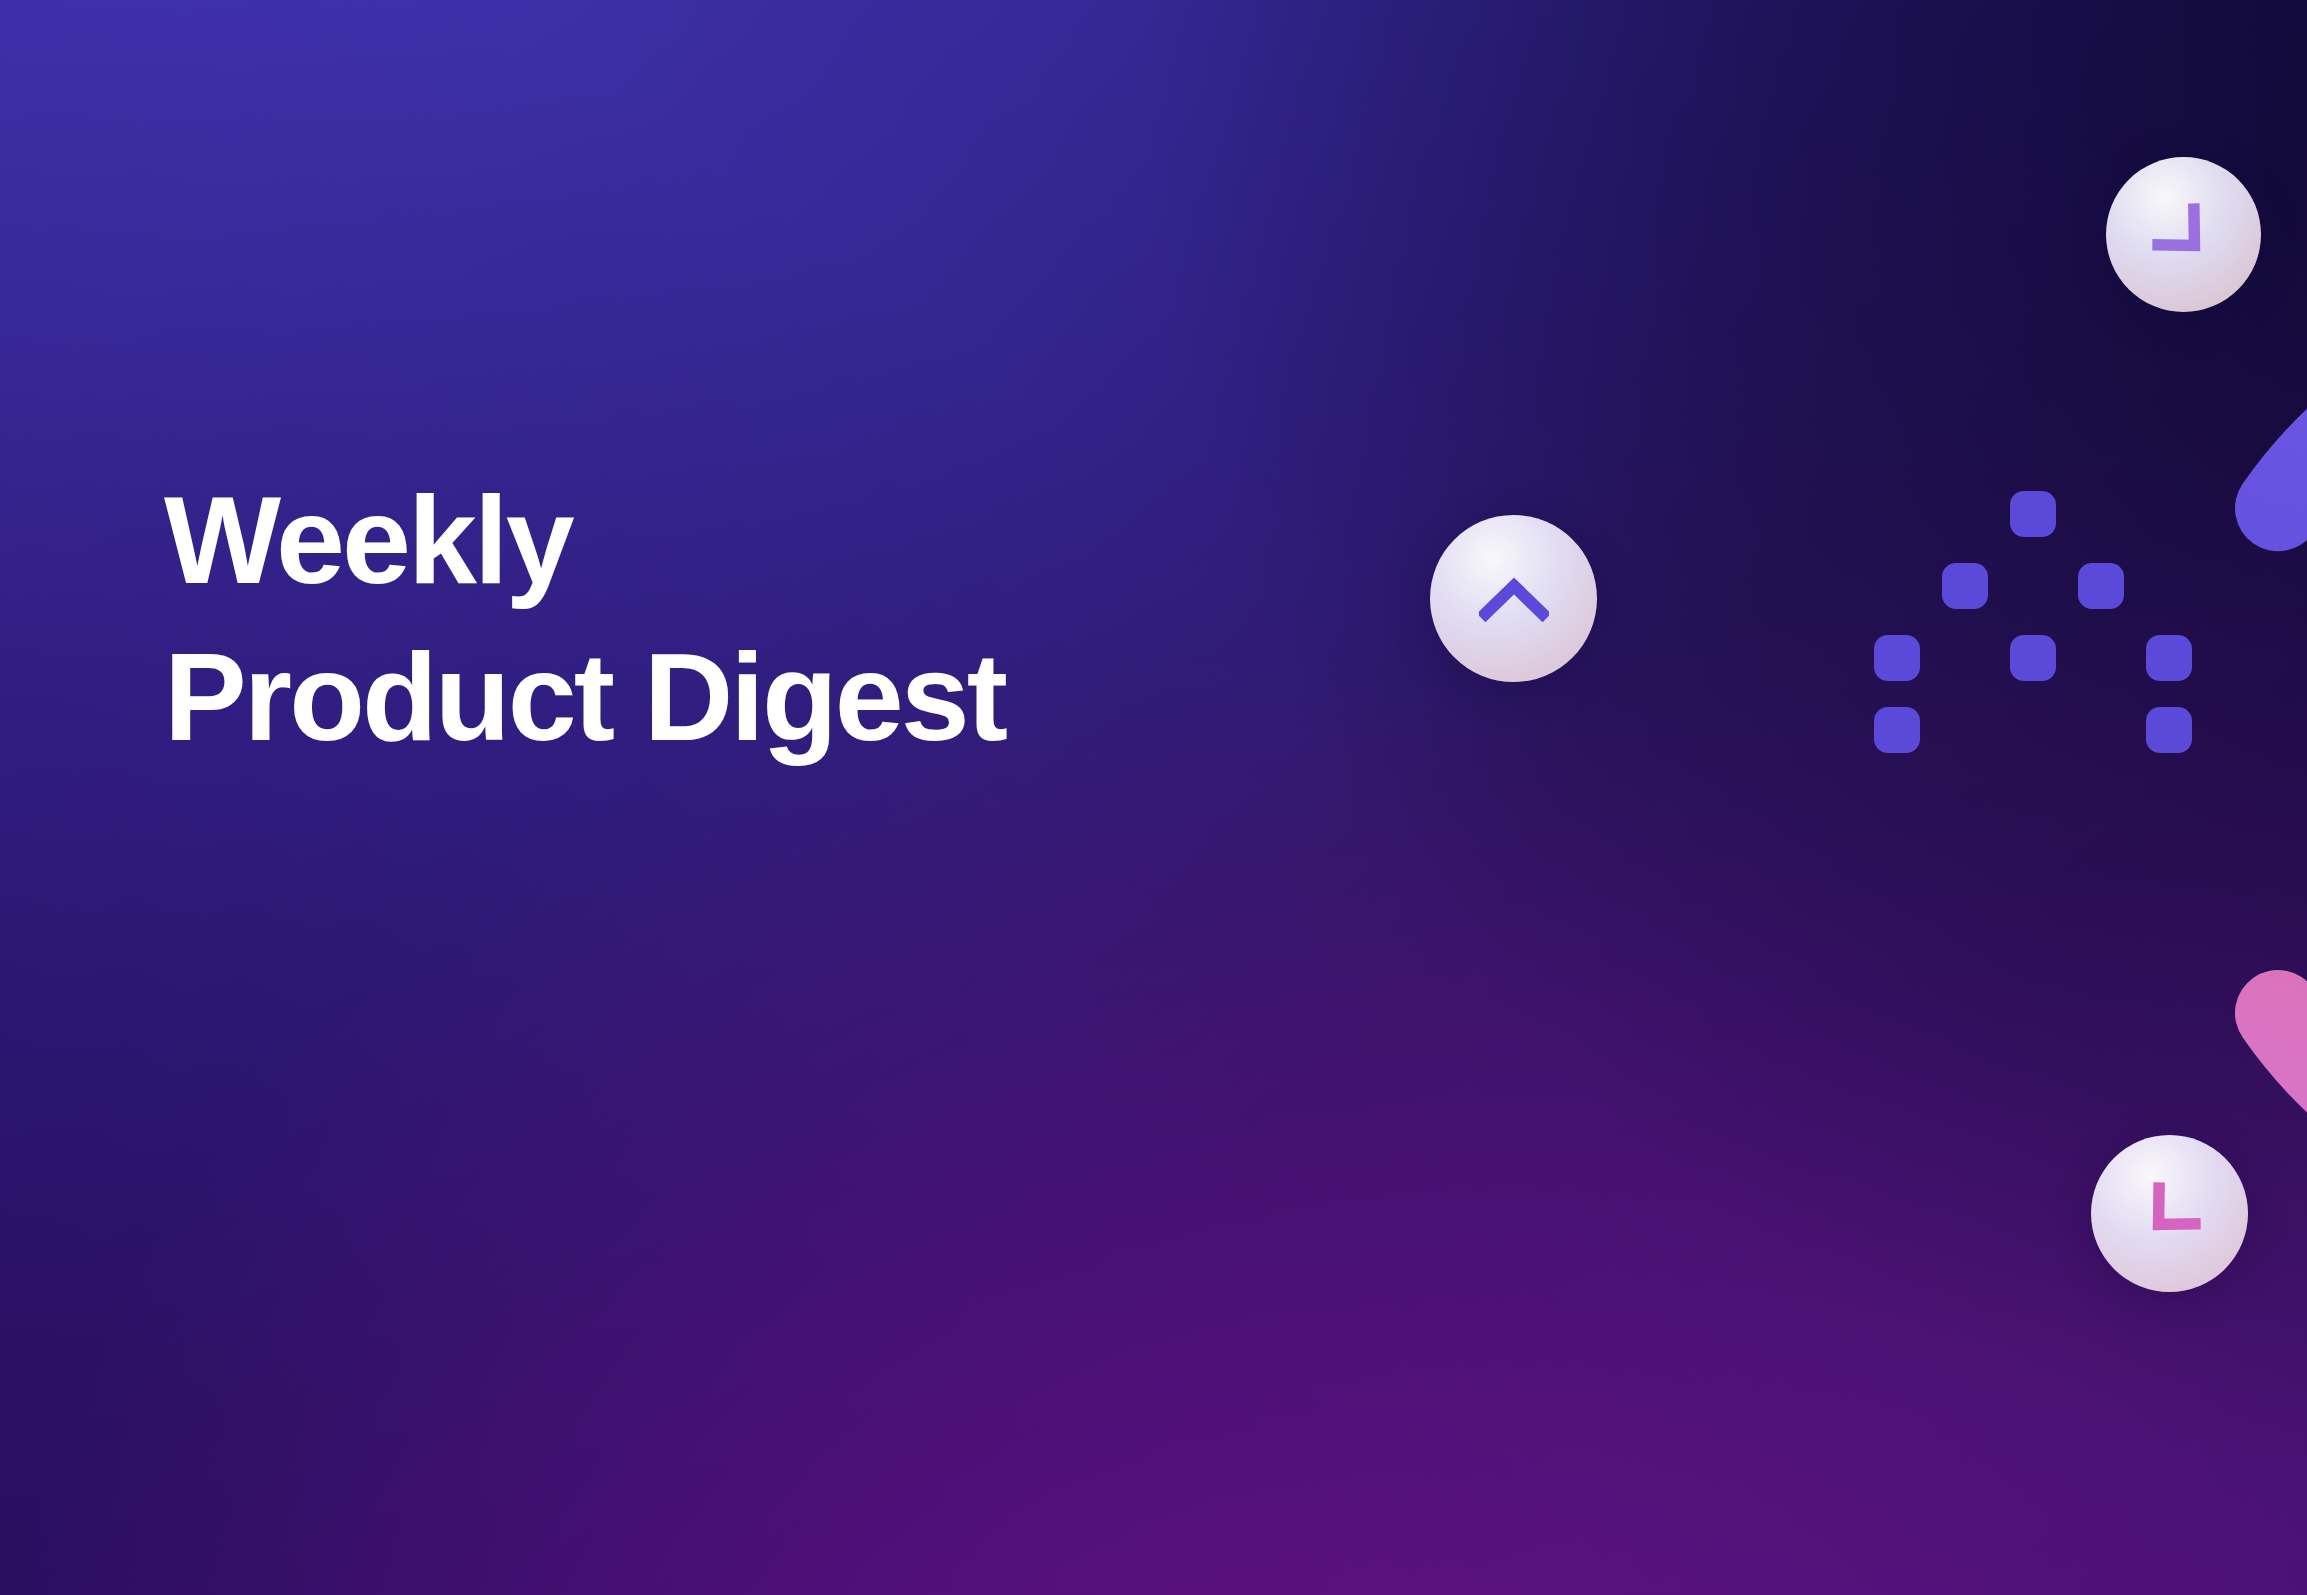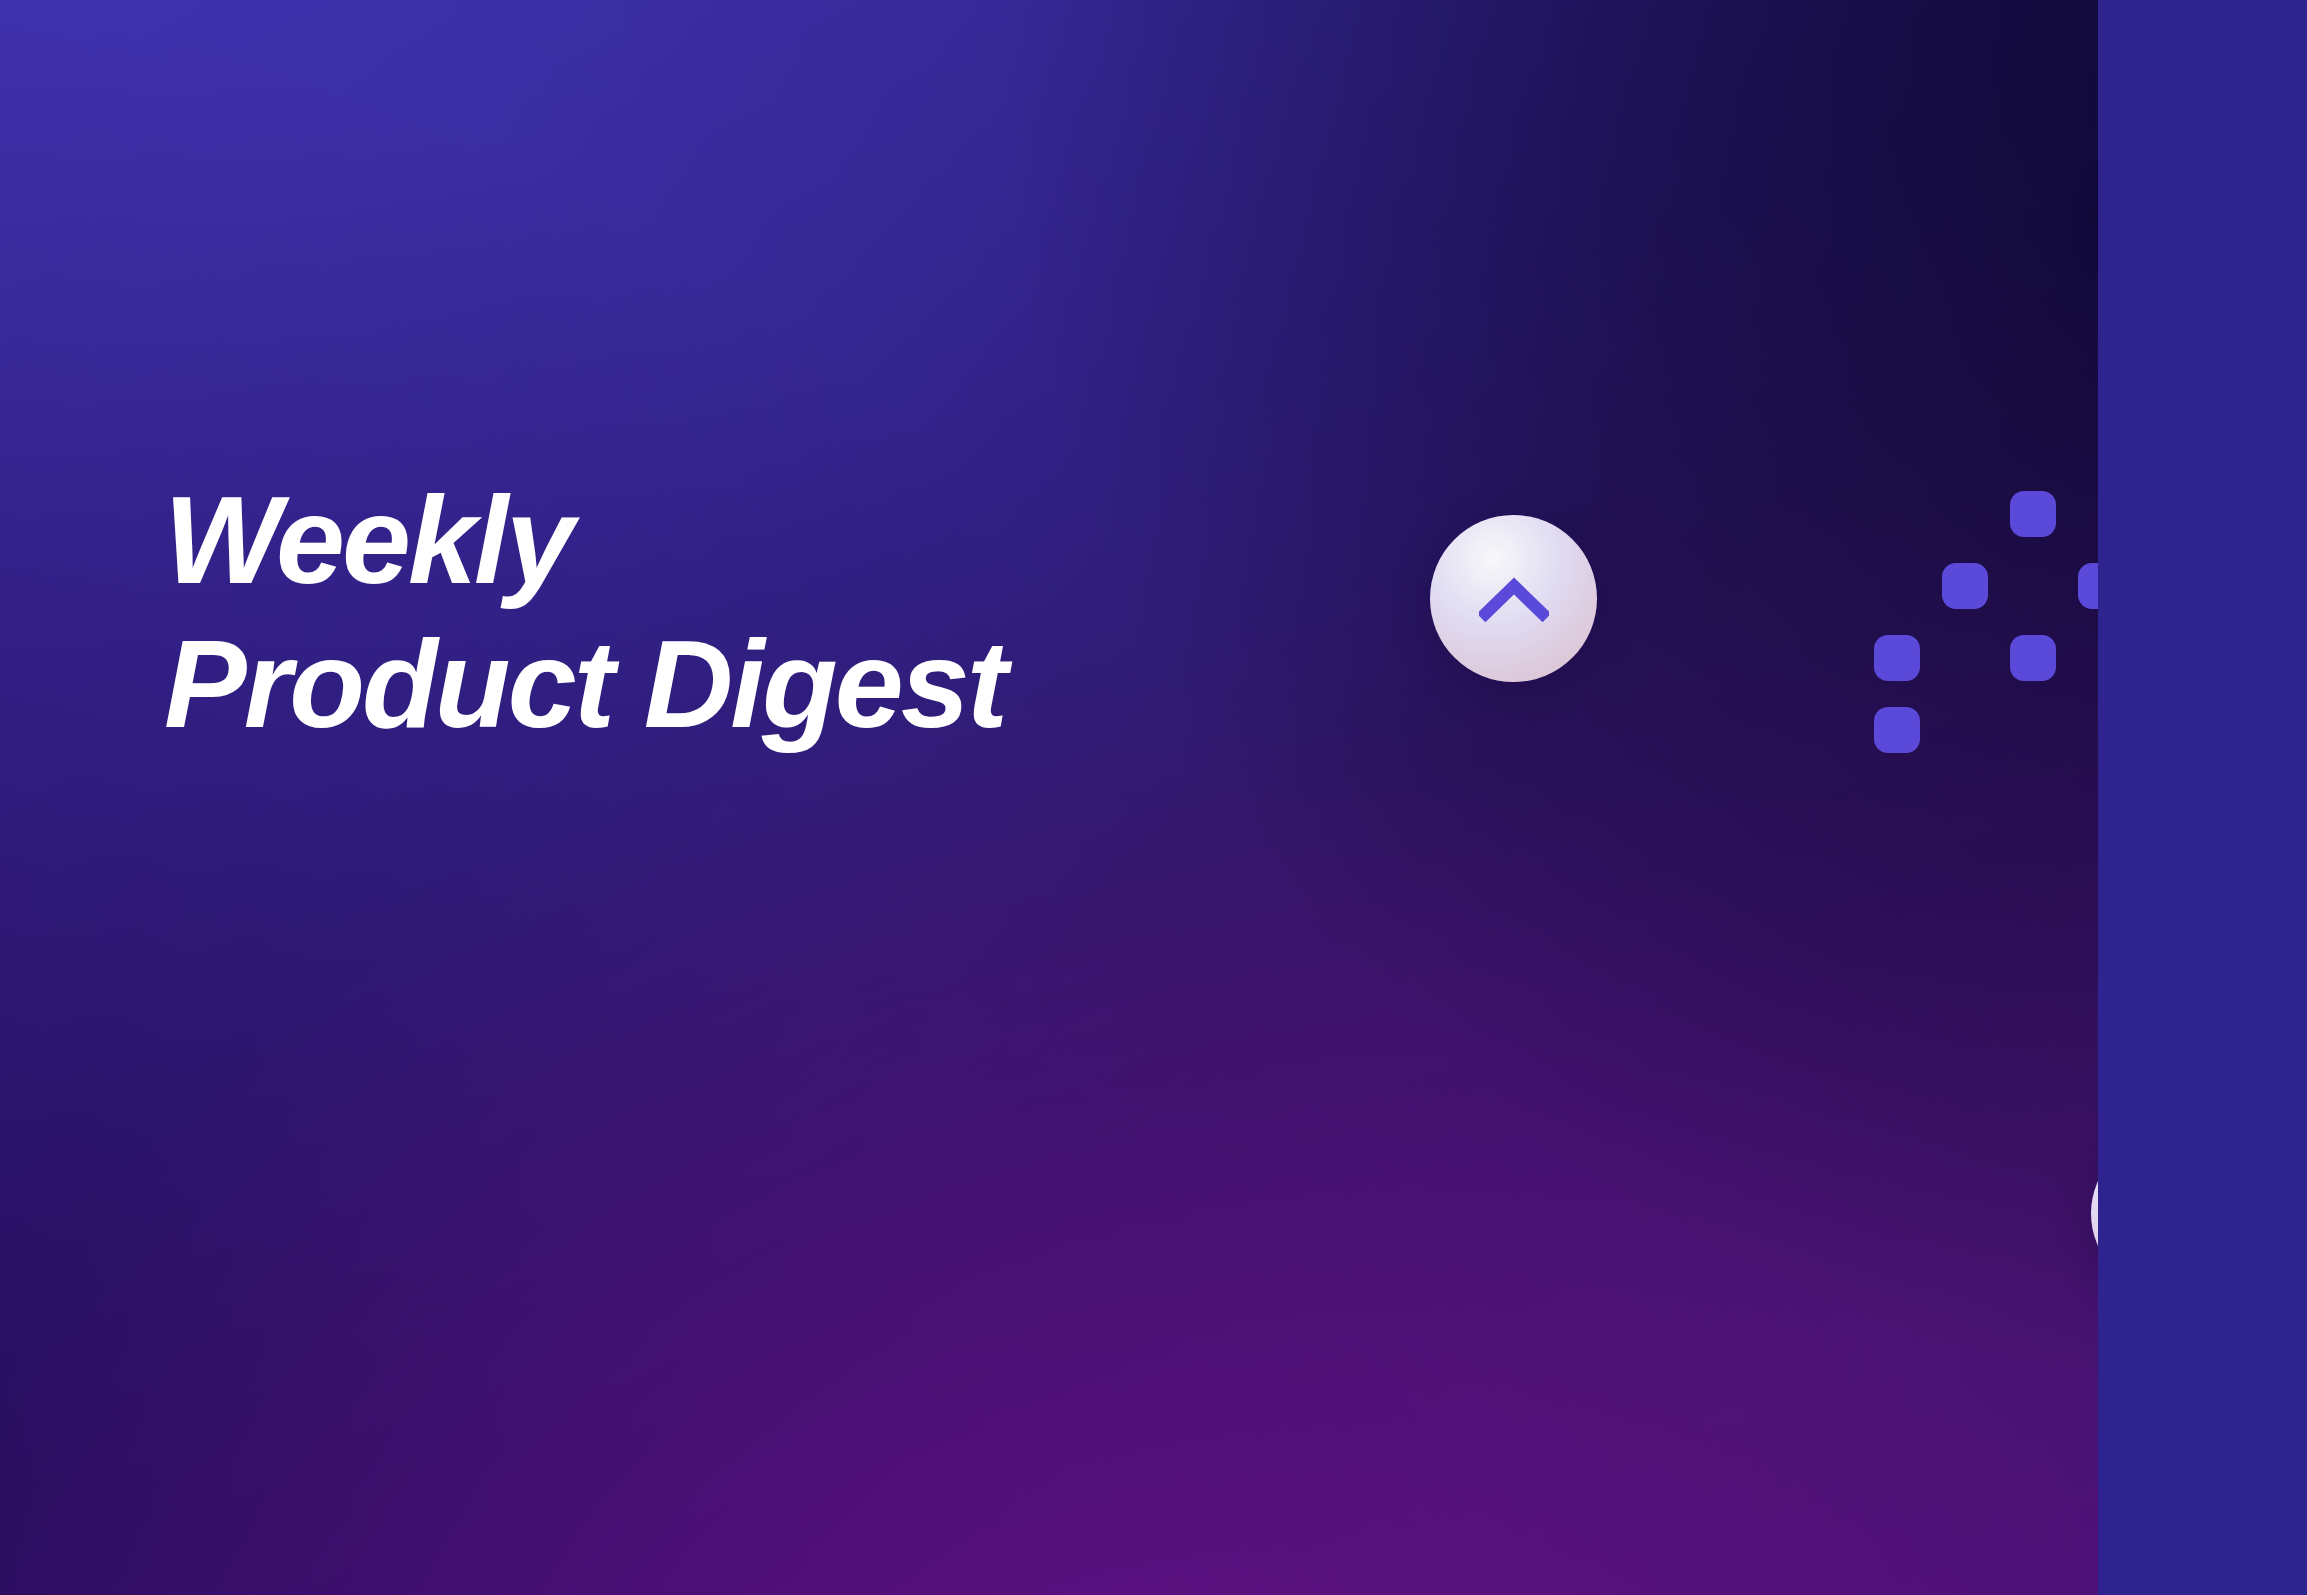--- a/index.html
+++ b/index.html
@@ -6,47 +6,46 @@
   html, body { width:2307px; height:1595px; overflow:hidden; }
   body {
     font-family:"Liberation Sans", sans-serif;
     background:#2f2390;
     position:relative;
   }
 
   
   #banner {
     position:absolute; inset:0;
-    width:2098px; height:1595px;
+    width:2307px; height:1595px;
     overflow:hidden;
     background:
       radial-gradient(circle at 112% 4%,   rgba(10,6,44,0.95) 0%,  rgba(10,6,44,0.0) 48%),
       radial-gradient(circle at 52% 118%,  rgba(120,16,150,0.62) 0%, rgba(120,16,150,0.0) 55%),
       radial-gradient(circle at -12% 108%, rgba(40,12,95,0.90) 0%,  rgba(40,12,95,0.0) 60%),
       radial-gradient(circle at 4% -8%,    rgba(66,52,180,0.80) 0%,  rgba(66,52,180,0.0) 62%),
       linear-gradient(152deg, #3a2c9e 0%, #302287 20%, #2b1a74 38%, #2e1563 55%, #3a1168 72%, #45136f 86%, #4a1176 100%);
-    font-style: italic;
   }
 
   
   #text-block {
     position:absolute;
     left:164px; top:474px;
     width:1276px;
   }
   .headline {
     font-family:"Liberation Sans", sans-serif;
     font-weight:700;
     font-size:124px;
     line-height:1.08;
     letter-spacing:-2.9px;
     color:#ffffff;
     white-space:nowrap;
   }
-  .headline.line2 { margin-top:10px; }
+  .headline.line2 { margin-top:23px; }
   .subtitle {
     margin-top:79px;
     font-family:"Liberation Sans", sans-serif;
     font-weight:600;
     font-size:36px;
     letter-spacing:9.8px;
     color:#b9aed6;
     white-space:nowrap;
   }
 

